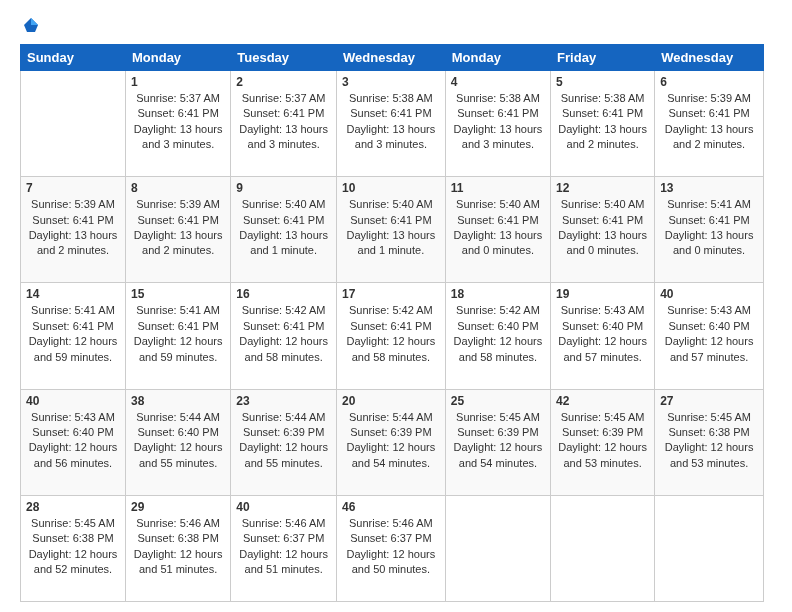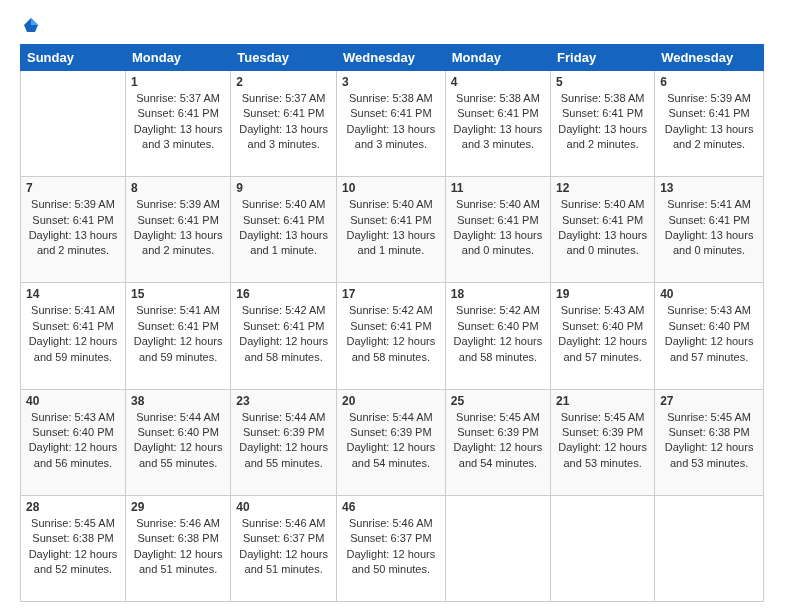--- a/index.html
+++ b/index.html
@@ -243,21 +243,21 @@
           </td>
           <td>
             <span class="day-number">20</span>
             <div class="day-info">Sunrise: 5:44 AM<br>Sunset: 6:39 PM<br>Daylight: 12 hours and 54 minutes.</div>
           </td>
           <td>
             <span class="day-number">25</span>
             <div class="day-info">Sunrise: 5:45 AM<br>Sunset: 6:39 PM<br>Daylight: 12 hours and 54 minutes.</div>
           </td>
           <td>
-            <span class="day-number">21</span>
+            <span class="day-number">42</span>
             <div class="day-info">Sunrise: 5:45 AM<br>Sunset: 6:39 PM<br>Daylight: 12 hours and 53 minutes.</div>
           </td>
           <td>
             <span class="day-number">27</span>
             <div class="day-info">Sunrise: 5:45 AM<br>Sunset: 6:38 PM<br>Daylight: 12 hours and 53 minutes.</div>
           </td>
         </tr>
         <tr>
           <td>
             <span class="day-number">28</span>

